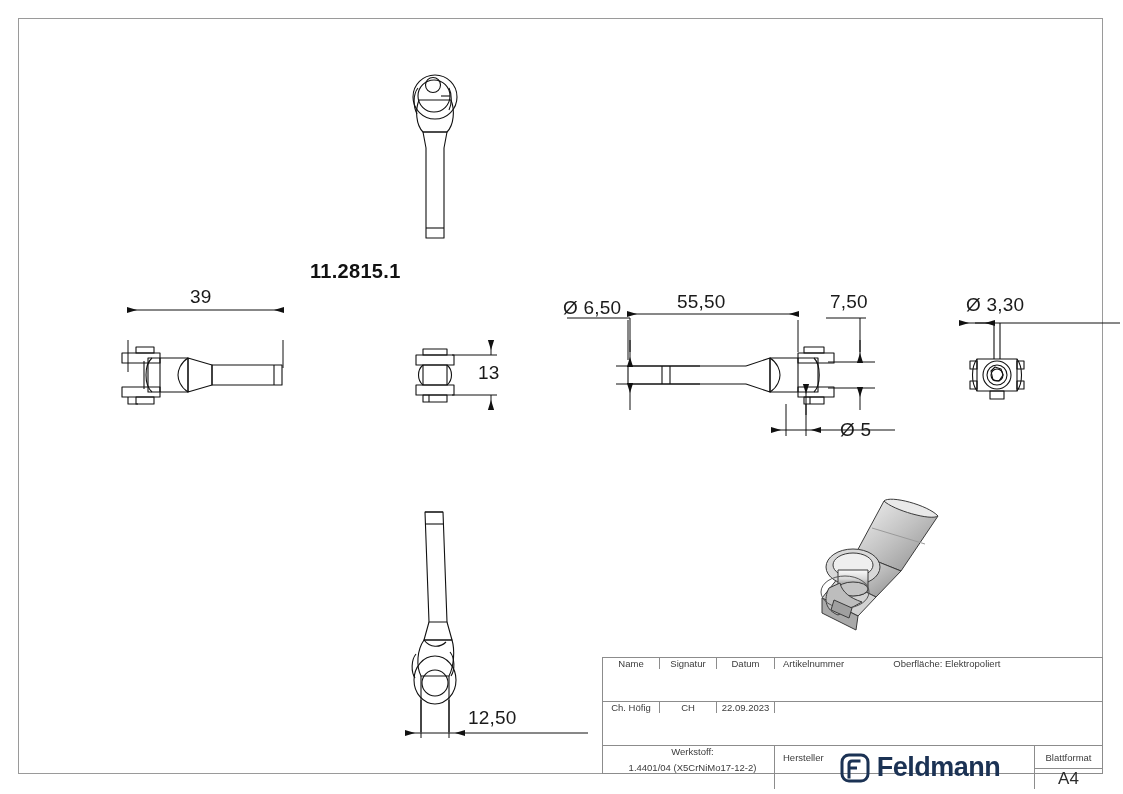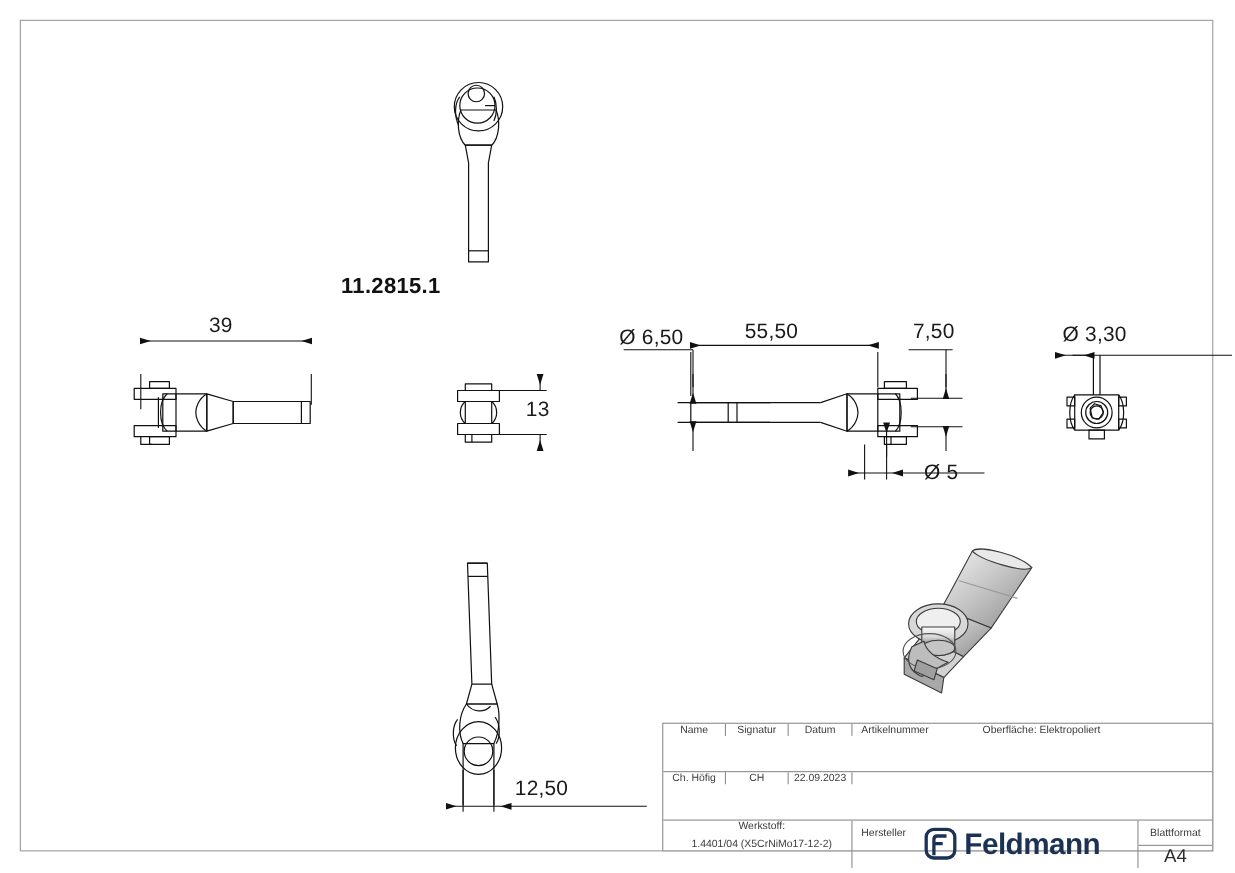--- a/index.html
+++ b/index.html
@@ -33,21 +33,21 @@
            justify-content:center;font-size:9.5px;color:#3b3b3b;
            border-right:1px solid #8c8c8c;overflow:hidden;}
   .tb-cell.left{justify-content:flex-start;padding-left:8px;}
   .tb-cell.nb{border-right:none;}
   .w-name{width:57px;} .w-sig{width:57px;} .w-dat{width:58px;}
   .tiny{font-size:9.5px;color:#3b3b3b;}
   .artlabel{font-size:9.5px;color:#3b3b3b;}
   .artnum{font-size:17px;color:#2b2b2b;letter-spacing:.4px;}
   .tb-sub{display:flex;flex-direction:column;justify-content:center;}
 
-  #logo-wrap{display:flex;gap:7px;}
+  #logo-wrap{display:flex;align-items:center;gap:7px;}
   #logo-text{font-size:27px;font-weight:600;letter-spacing:-.5px;}
   #blatt-col{width:68px;box-sizing:border-box;display:flex;
              flex-direction:column;border-left:1px solid #8c8c8c;}
   #blatt-lbl{height:22px;display:flex;align-items:center;justify-content:center;
              font-size:9.5px;color:#3b3b3b;}
   #blatt-val{flex:1;display:flex;align-items:center;justify-content:center;
              font-size:17px;color:#2b2b2b;border-top:1px solid #8c8c8c;}
   .bot-seg{box-sizing:border-box;display:flex;align-items:center;
            font-size:9.5px;color:#3b3b3b;padding-left:8px;}
 </style>
@@ -270,21 +270,21 @@
     <path d="M838,570 L838,589 C838,598 868,598 868,589 L868,570 Z" fill="url(#metal)"></path>
     <ellipse cx="853" cy="589" rx="15" ry="7" fill="#c4c4c4"></ellipse>
 
     <path d="M829,588 C823,600 826,610 838,615 L862,602 C850,598 842,592 840,583 Z" fill="#bdbdbd"></path>
     <ellipse cx="845" cy="592" rx="24" ry="16" fill="none" stroke="#555"></ellipse>
 
     <path d="M834,600 L852,608 L849,618 L831,610 Z" fill="#9f9f9f"></path>
   </g>
 </svg>
 
-<div class="partno" style="left:310px;top:249px;">11.2815.1</div>
+<div class="partno" style="left:310px;top:260px;">11.2815.1</div>
 
 <div class="dim" style="left:190px;top:286px;">39</div>
 <div class="dim" style="left:478px;top:362px;">13</div>
 <div class="dim" style="left:563px;top:297px;">Ø 6,50</div>
 <div class="dim" style="left:677px;top:291px;">55,50</div>
 <div class="dim" style="left:830px;top:291px;">7,50</div>
 <div class="dim" style="left:966px;top:294px;">Ø 3,30</div>
 <div class="dim" style="left:840px;top:419px;">Ø 5</div>
 <div class="dim" style="left:468px;top:707px;">12,50</div>
 

